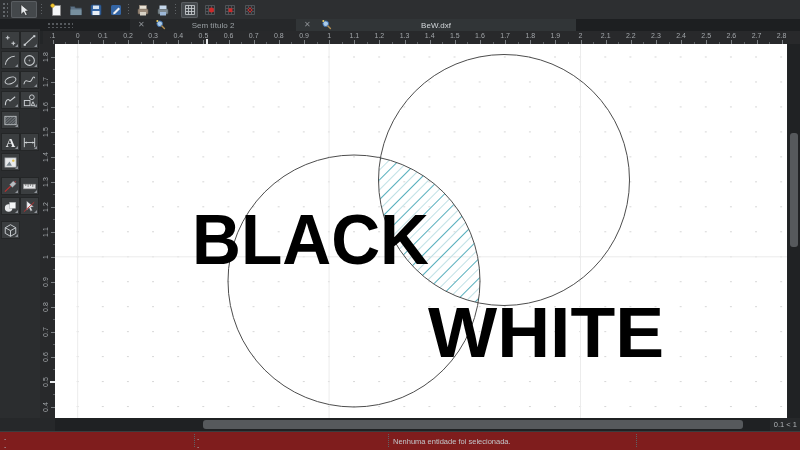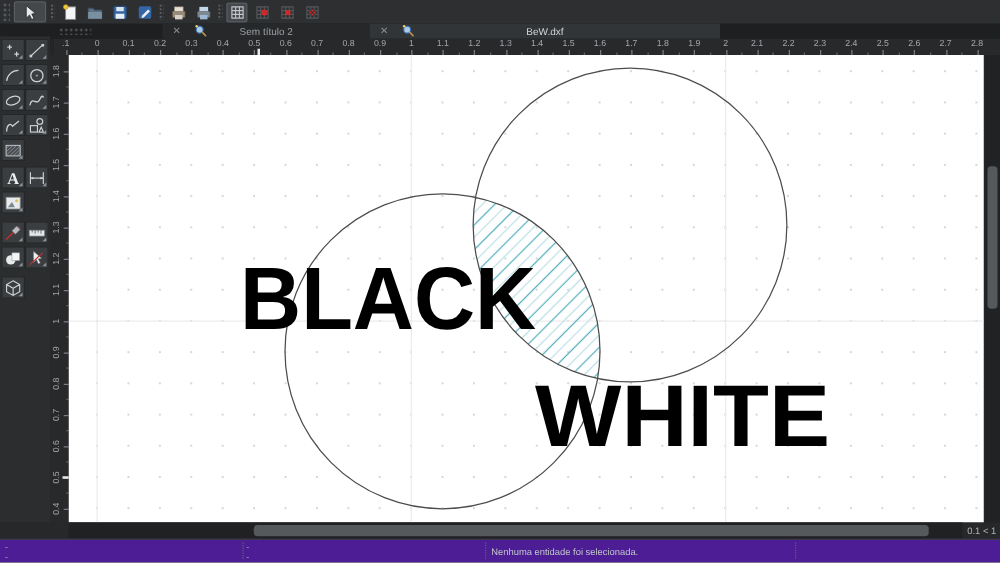--- a/index.html
+++ b/index.html
@@ -53,21 +53,21 @@
   .canvas{position:absolute;left:55px;top:44px;width:732px;height:374px;background:#ffffff;}
   .canvas svg{position:absolute;left:0;top:0;}
   
   .vscroll{position:absolute;left:788px;top:44px;width:12px;height:374px;background:#202224;}
   .vthumb{position:absolute;left:2px;width:8px;background:#56595c;border-radius:3px;}
   .hscrollrow{position:absolute;left:0;top:418px;width:800px;height:13px;background:#26282a;}
   .htrack{position:absolute;left:55px;top:0;width:715px;height:13px;background:#1f2123;}
   .hthumb{position:absolute;top:2px;height:9px;background:#56595c;border-radius:3px;}
   .grid-indicator{position:absolute;right:3px;top:2px;font-size:7.5px;color:#b0b4b8;}
   
-  .statusbar{position:absolute;left:0;top:431px;width:800px;height:19px;background:#4c1d95;
+  .statusbar{position:absolute;left:0;top:431px;width:800px;height:19px;background:#7f1d1d;
              border-top:1px solid #3a3d3f;box-sizing:border-box;font-size:7px;color:#a8acb0;}
   .sdash{position:absolute;line-height:7px;}
   .ssep{position:absolute;top:2px;height:13px;border-left:1px dotted #5e6266;}
   .smsg{position:absolute;left:393px;top:5px;font-size:7.5px;color:#c2c6ca;}
 </style>
 </head>
 <body>
 
 <div class="topbar">
     <div class="thandle"></div>

